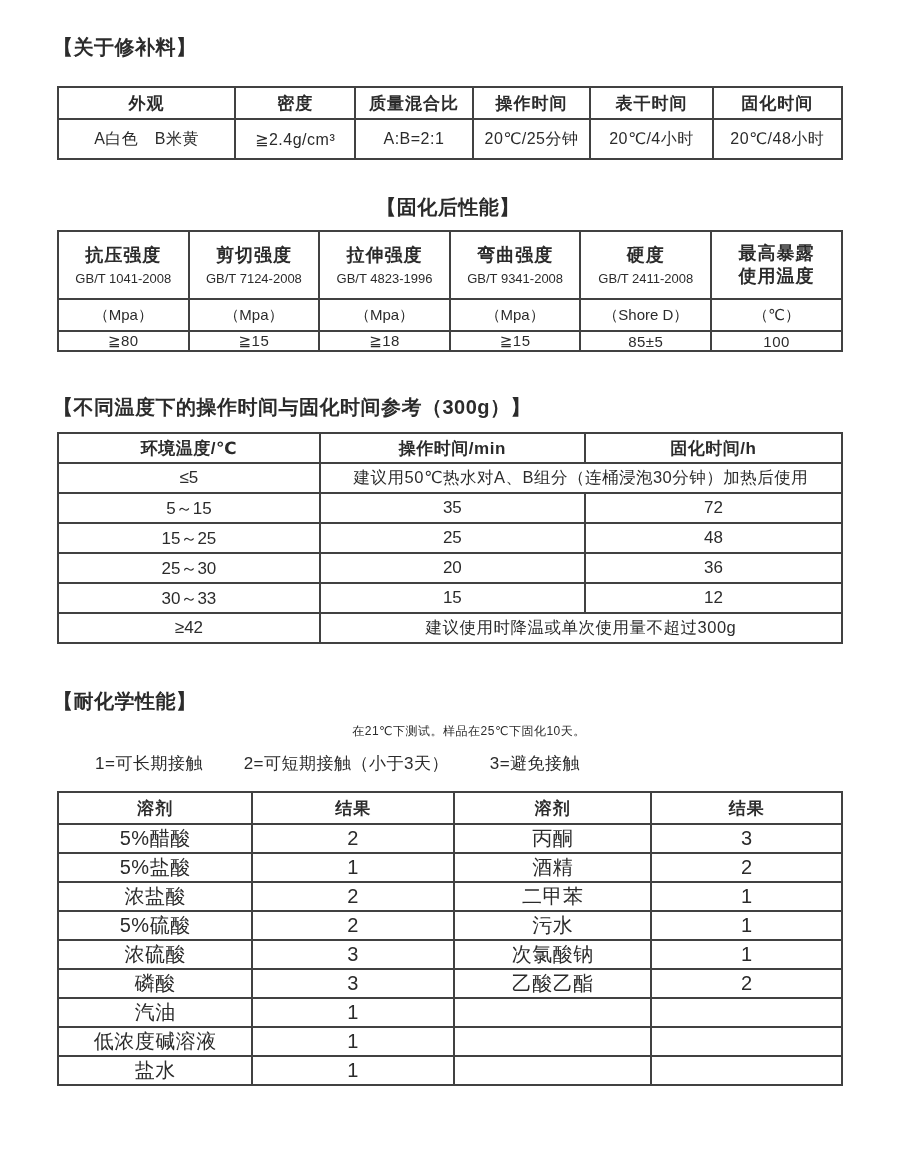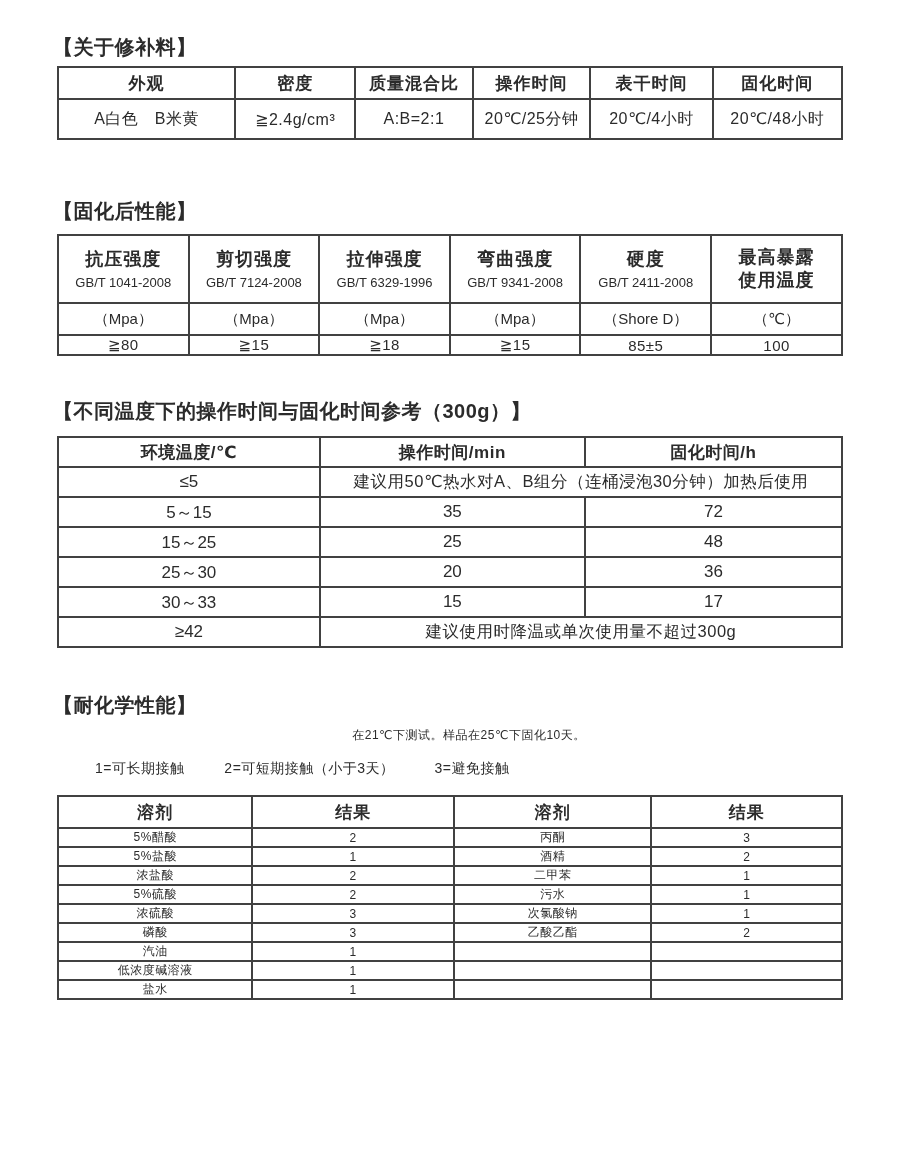--- a/index.html
+++ b/index.html
@@ -18,48 +18,48 @@
   }
 
   table { width:100%; border-collapse:collapse; table-layout:fixed; }
   th, td {
     border:2px solid #414141;
     text-align:center; vertical-align:middle;
     padding:0 2px; overflow:hidden;
   }
 
   
-  .t1 { margin-top:6px;padding-left:10px; }
+  .t1 { margin-top:26px;padding-left:10px; }
   .t1 th { height:32px; font-size:17px; font-weight:bold; letter-spacing:1px; }
   .t1 td { height:40px; font-size:16px; letter-spacing:0.5px; }
 
   
-  .spacer-s2 { margin-top:58px; }
+  .spacer-s2 { margin-top:34px;text-align:center; }
   .t2 { margin-top:10px; }
   .t2 .hd { height:68px; font-weight:normal; }
   .t2 .nm { font-size:18px; font-weight:bold; letter-spacing:1px; line-height:23px; }
   .t2 .std { font-size:13px; font-weight:normal; letter-spacing:0; margin-top:4px; white-space:nowrap; }
   .t2 .unit-row td { height:32px; font-size:15px; }
   .t2 .val-row td { height:20px; font-size:15px; letter-spacing:0.5px; }
 
   
   .spacer-s3 { margin-top:42px; }
   .t3 { margin-top:12px; }
   .t3 th { height:30px; font-size:17px; font-weight:bold; letter-spacing:0.5px; }
   .t3 td { height:30px; font-size:17px; }
   .t3 td.note { font-size:16.5px; letter-spacing:0.5px; }
 
   
   .spacer-s4 { margin-top:44px; }
   .chem-intro { margin:6px 0 0 38px; font-size:12px; line-height:22px; letter-spacing:0.5px;text-align:center; }
-  .chem-legend { margin:12px 0 17px 38px; font-size:14px; line-height:20px; }
+  .chem-legend { margin:12px 0 17px 38px; font-size:17px; line-height:20px; }
   .chem-legend span { margin-right:36px; letter-spacing:0.5px; }
   .t4 { margin-top:8px; }
   .t4 th { height:32px; font-size:17px; font-weight:bold; letter-spacing:1px; }
-  .t4 td { height:16px; font-size:12px; letter-spacing:0.5px; }
+  .t4 td { height:16px; font-size:20px; letter-spacing:0.5px; }
 </style>
 </head>
 <body>
 
 <div class="page">
 
   <div class="sec-title">【关于修补料】</div>
   <table class="t1">
     <colgroup>
       <col style="width:22.6%">
@@ -104,21 +104,21 @@
       <th class="hd">
         <div class="nm">抗压强度</div>
         <div class="std">GB/T 1041-2008</div>
       </th>
       <th class="hd">
         <div class="nm">剪切强度</div>
         <div class="std">GB/T 7124-2008</div>
       </th>
       <th class="hd">
         <div class="nm">拉伸强度</div>
-        <div class="std">GB/T 6329-1996</div>
+        <div class="std">GB/T 4823-1996</div>
       </th>
       <th class="hd">
         <div class="nm">弯曲强度</div>
         <div class="std">GB/T 9341-2008</div>
       </th>
       <th class="hd">
         <div class="nm">硬度</div>
         <div class="std">GB/T 2411-2008</div>
       </th>
       <th class="hd">
@@ -173,21 +173,21 @@
       <td>48</td>
     </tr>
     <tr>
       <td>25～30</td>
       <td>20</td>
       <td>36</td>
     </tr>
     <tr>
       <td>30～33</td>
       <td>15</td>
-      <td>17</td>
+      <td>12</td>
     </tr>
     <tr>
       <td>≥42</td>
       <td class="note" colspan="2">建议使用时降温或单次使用量不超过300g</td>
     </tr>
   </tbody>
     </table>
 
   <div class="sec-title spacer-s4">【耐化学性能】</div>
   <div class="chem-intro">在21℃下测试。样品在25℃下固化10天。</div>

